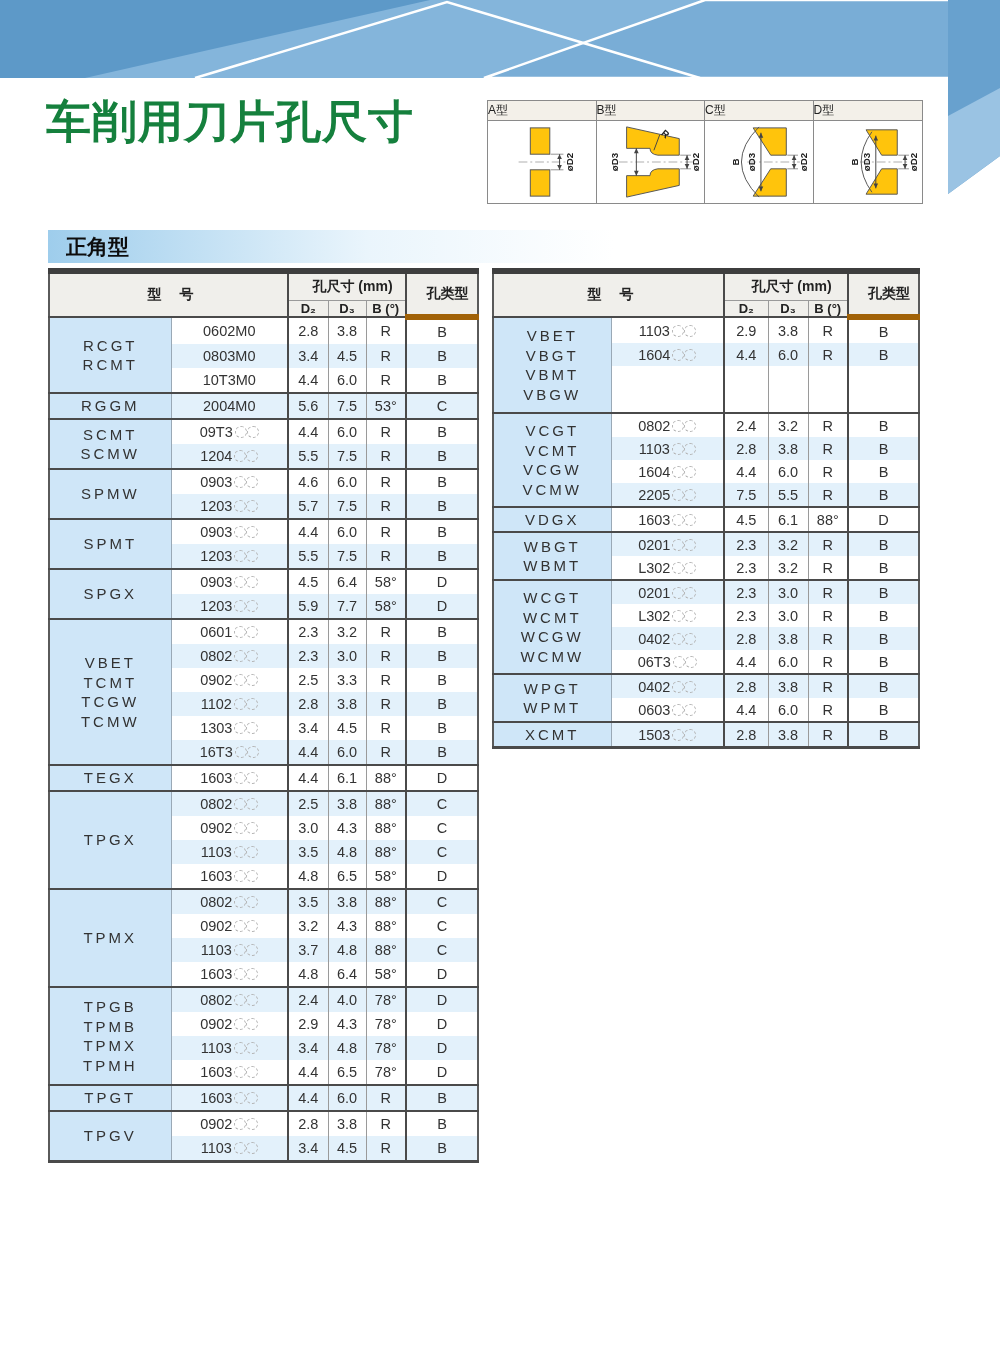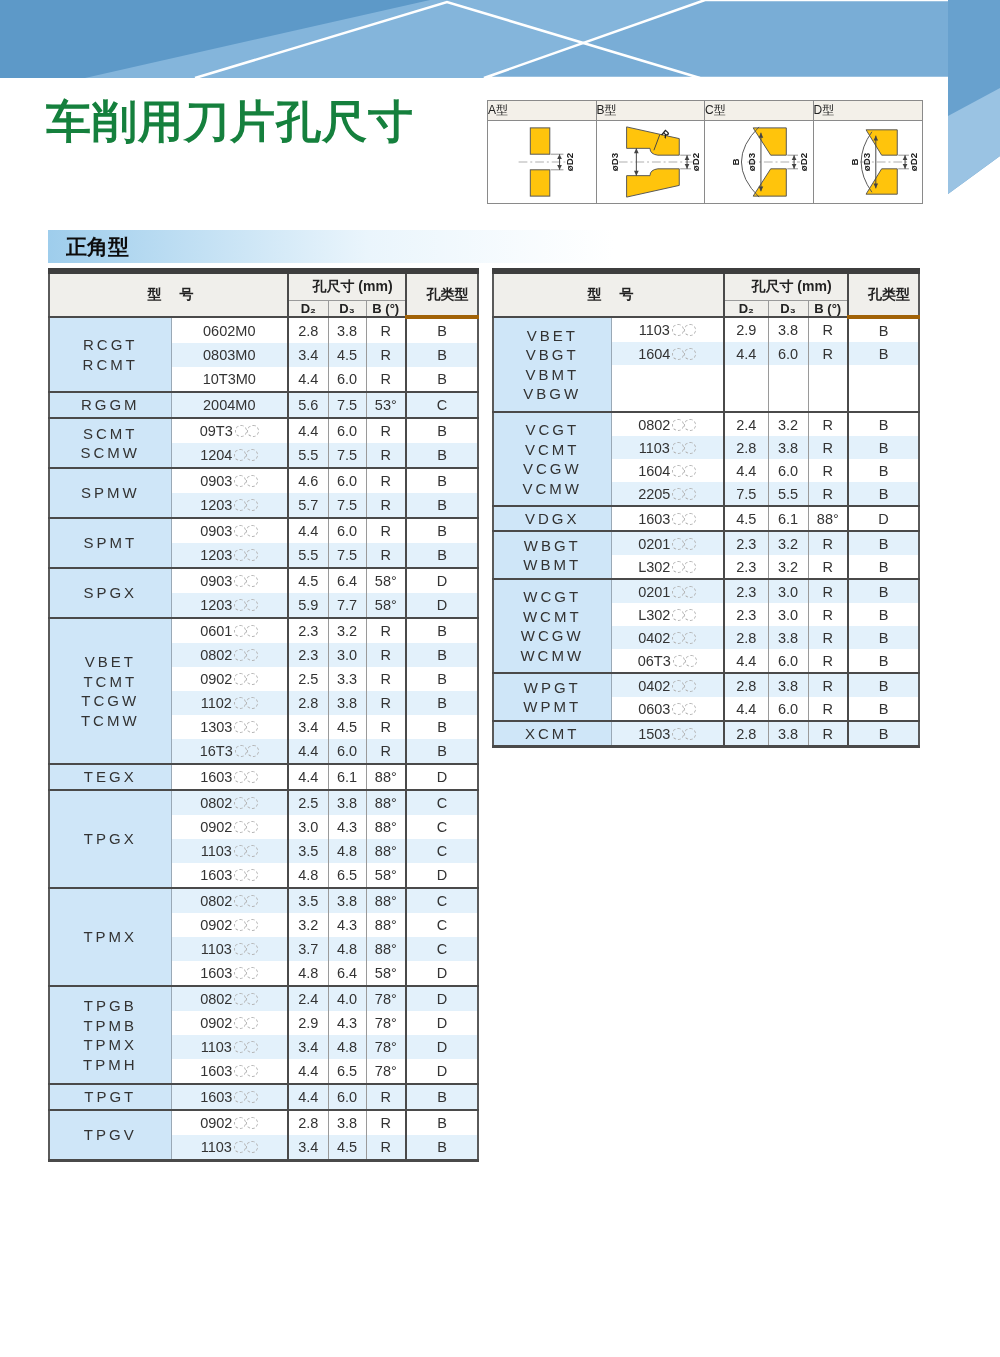--- a/index.html
+++ b/index.html
@@ -27,21 +27,21 @@
   table.spec{position:absolute;border-collapse:collapse;table-layout:fixed;
              border-top:6px solid #3e3e3e;border-bottom:3px solid #4a4a4a;
              border-left:2px solid #5a5a5a;border-right:2px solid #5a5a5a;}
   #left-table{left:48px;top:268px;width:429px;}
   #right-table{left:492px;top:268px;width:426px;}
   .spec th{background:#f0efeb;color:#222;font-weight:bold;padding:0;text-align:center;}
   .spec tr.h1 th{height:26px;font-size:14px;padding-left:11px;}
   .spec tr.h2 th{height:15px;font-size:13px;border-bottom:2px solid #4a4a4a;}
   .spec th.model-h{letter-spacing:7px;border-right:2px solid #4a4a4a;border-bottom:2px solid #4a4a4a;}
   .spec th.hs{border-bottom:1px solid #9a9a9a;border-right:2px solid #4a4a4a;font-size:13px;}
-  .spec th.ht{border-bottom:4px solid #a16207;margin-left:11px;}
+  .spec th.ht{border-bottom:6px solid #a16207;margin-left:11px;}
   .spec th.d2h,.spec th.d3h{border-right:1px solid #9a9a9a;}
   .spec th.bh{border-right:2px solid #4a4a4a;}
   .spec td{padding:0;height:24px;text-align:center;font-size:14.5px;color:#333;}
   #right-table td{height:23px;}
   .spec td.group-cell{background:#cfe6f8;border-right:1px solid #9aa9b6;vertical-align:middle;}
   .spec td .gname{font-size:15px;letter-spacing:3px;line-height:1.3;color:#333;}
   .spec td.size{border-right:2px solid #4a4a4a;}
   .spec td.d2,.spec td.d3{border-right:1px solid #9a9a9a;}
   .spec td.bcol{border-right:2px solid #4a4a4a;}
   .spec tr.b td{background:#e3f1fb;}

